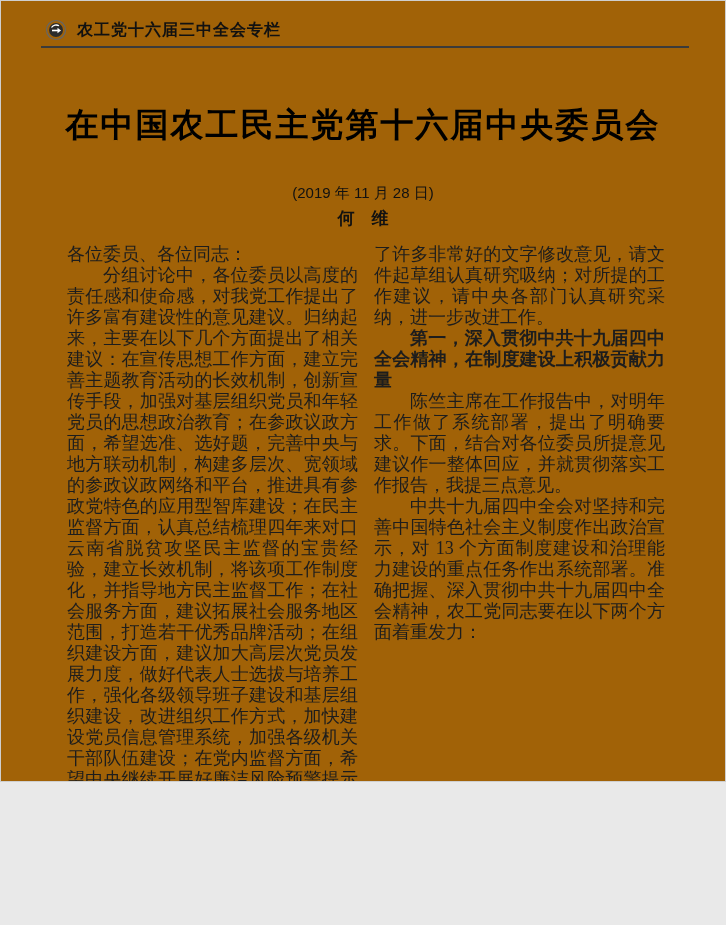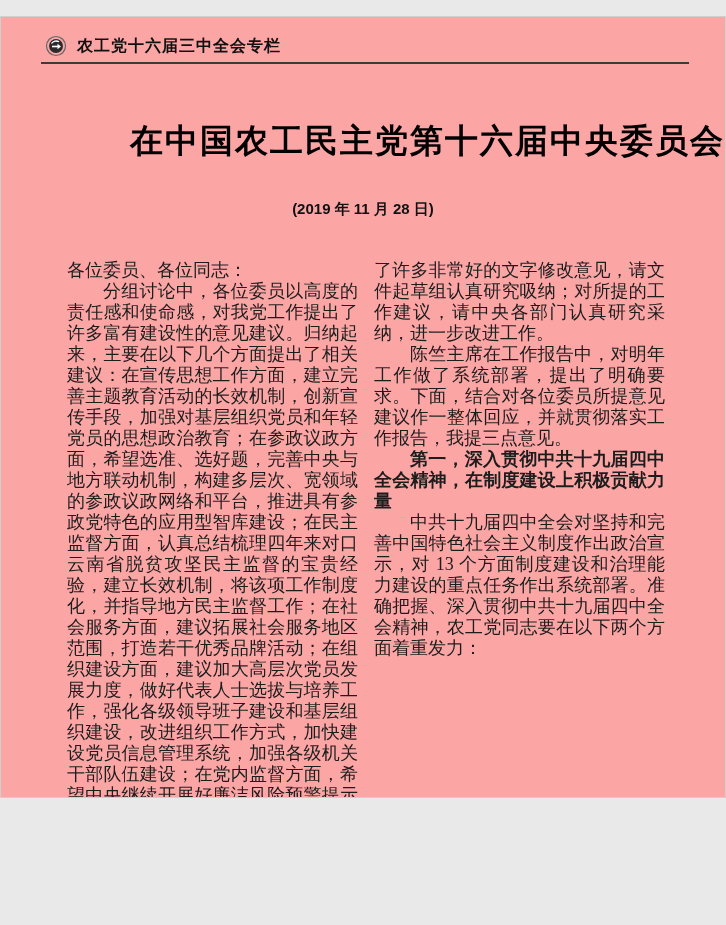--- a/index.html
+++ b/index.html
@@ -1,20 +1,20 @@
 <!DOCTYPE html>
 <html style="--ink: #1d1d1d; --page_number_bg: #4a4a4a; --rule_dark: #3b3b3b; --rule_light: #9e9e9e; --page_border: #cfcfcf;"><head>
 <meta charset="utf-8">
 <style>
   html,body{margin:0;padding:0;background:#e9e9e9;}
   .sheet{
     position:relative;
     width:726px;height:782px;
-    margin:16px auto;
-    background:#fca5a5;
+    margin:0 auto;
+    background:#a16207;
     border:1px solid var(--page_border,#cfcfcf);
     box-sizing:border-box;
     overflow:hidden;
     font-family:"Liberation Serif", serif;
     color:var(--ink,#1d1d1d);
   }
   
   .col-header{
     position:absolute;left:44px;top:18px;
     display:flex;align-items:center;gap:10px;
@@ -28,26 +28,26 @@
     background:var(--rule_dark,#3b3b3b);
   }
   
   .title{
     position:absolute;left:0;right:0;top:76px;
     text-align:center;
     font-family:"Liberation Sans", sans-serif;
     font-weight:700;font-size:33px;line-height:52px;
     letter-spacing:2px;color:#000;
   }
-  .title span{display:block;text-align:right;}
+  .title span{display:block;}
   .date{
     position:absolute;left:0;right:0;top:183px;
     text-align:center;
     font-family:"Liberation Sans", sans-serif;
-    font-weight:700;font-size:15px;color:#111;
+    font-weight:400;font-size:15px;color:#111;
   }
   .author{
     position:absolute;left:0;right:0;top:206px;
     text-align:center;
     font-family:"Liberation Sans", sans-serif;
     font-weight:700;font-size:17px;color:#111;
   }
   
   .body-cols{
     position:absolute;left:66px;top:243px;
@@ -107,26 +107,27 @@
       </svg>
     </span>
     <span class="label">农工党十六届三中全会专栏</span>
   </div>
   <div class="header-rule"></div>
 
   <h1 class="title">
     <span>在中国农工民主党第十六届中央委员会</span>
   </h1>
   <div class="date">(2019 年 11 月 28 日)</div>
+  <div class="author">何　维</div>
 
   <div class="body-cols">
       <p class="para salutation">各位委员、各位同志：</p>
       <p class="para normal">分组讨论中，各位委员以高度的责任感和使命感，对我党工作提出了许多富有建设性的意见建议。归纳起来，主要在以下几个方面提出了相关建议：在宣传思想工作方面，建立完善主题教育活动的长效机制，创新宣传手段，加强对基层组织党员和年轻党员的思想政治教育；在参政议政方面，希望选准、选好题，完善中央与地方联动机制，构建多层次、宽领域的参政议政网络和平台，推进具有参政党特色的应用型智库建设；在民主监督方面，认真总结梳理四年来对口云南省脱贫攻坚民主监督的宝贵经验，建立长效机制，将该项工作制度化，并指导地方民主监督工作；在社会服务方面，建议拓展社会服务地区范围，打造若干优秀品牌活动；在组织建设方面，建议加大高层次党员发展力度，做好代表人士选拔与培养工作，强化各级领导班子建设和基层组织建设，改进组织工作方式，加快建设党员信息管理系统，加强各级机关干部队伍建设；在党内监督方面，希望中央继续开展好廉洁风险预警提示活动，主动防控和化解廉洁风险；在专委会工作方面，希望切实激发好、调动好、发挥好专委会委员的作用，等等。同时，同志们对工作报告提出了许多非常好的文字修改意见，请文件起草组认真研究吸纳；对所提的工作建议，请中央各部门认真研究采纳，进一步改进工作。</p>
+      <p class="para bold-heading">第一，深入贯彻中共十九届四中全会精神，在制度建设上积极贡献力量</p>
       <p class="para normal">陈竺主席在工作报告中，对明年工作做了系统部署，提出了明确要求。下面，结合对各位委员所提意见建议作一整体回应，并就贯彻落实工作报告，我提三点意见。</p>
-      <p class="para bold-heading">第一，深入贯彻中共十九届四中全会精神，在制度建设上积极贡献力量</p>
       <p class="para normal">中共十九届四中全会对坚持和完善中国特色社会主义制度作出政治宣示，对 13 个方面制度建设和治理能力建设的重点任务作出系统部署。准确把握、深入贯彻中共十九届四中全会精神，农工党同志要在以下两个方面着重发力：</p>
     </div>
 
   <div class="footer">
     <span class="page-badge">22</span>
     <span class="footer-divider"></span>
     <span class="journal">前进论坛</span>
     <span class="issue">1600.77</span>
   </div>
   <div class="footer-rule"></div>

